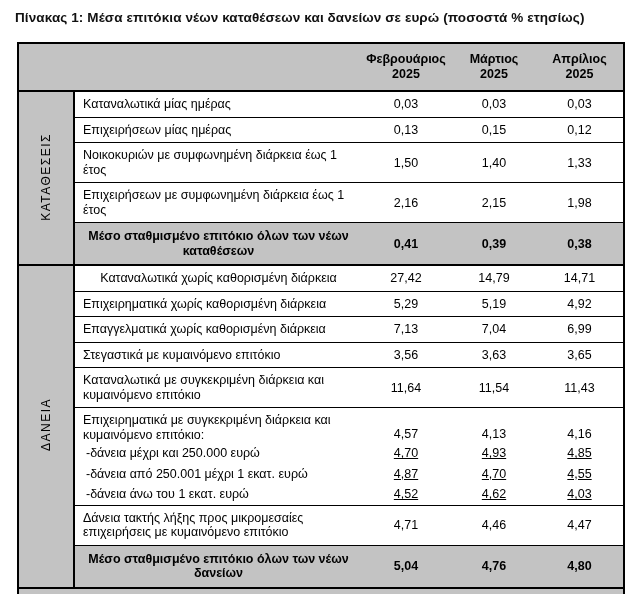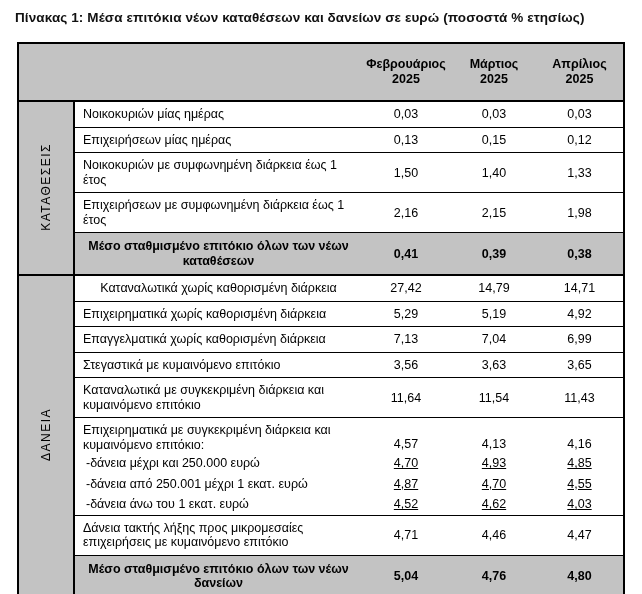--- a/index.html
+++ b/index.html
@@ -34,21 +34,21 @@
   col.c-feb { width: 92px; }
   col.c-mar { width: 84px; }
   col.c-apr { width: 88px; }
 
   th, td { font-size: 12.5px; vertical-align: middle; }
 
   
   tr.header-row th {
     background: #c3c3c3;
     border-bottom: 2px solid #000;
-    height: 58px;
+    height: 48px;
     font-weight: bold;
     text-align: center;
     white-space: pre-line;
     line-height: 15px;
     padding: 4px 0;
   }
 
   
   th.cat {
     background: #c3c3c3;
@@ -136,21 +136,21 @@
         <th>Απρίλιος
 2025</th>
       </tr>
     </thead>
     <tbody>
 
       <tr>
         <th class="cat" rowspan="5">
           <span class="cat-label">ΚΑΤΑΘΕΣΕΙΣ</span>
         </th>
-        <td class="label">Νοικοκυριών μίας ημέρας</td>
+        <td class="label">Καταναλωτικά μίας ημέρας</td>
         <td class="val">0,03</td>
         <td class="val">0,03</td>
         <td class="val">0,03</td>
       </tr>
       <tr>
         <td class="label">Επιχειρήσεων μίας ημέρας</td>
         <td class="val">0,13</td>
         <td class="val">0,15</td>
         <td class="val">0,12</td>
       </tr>

